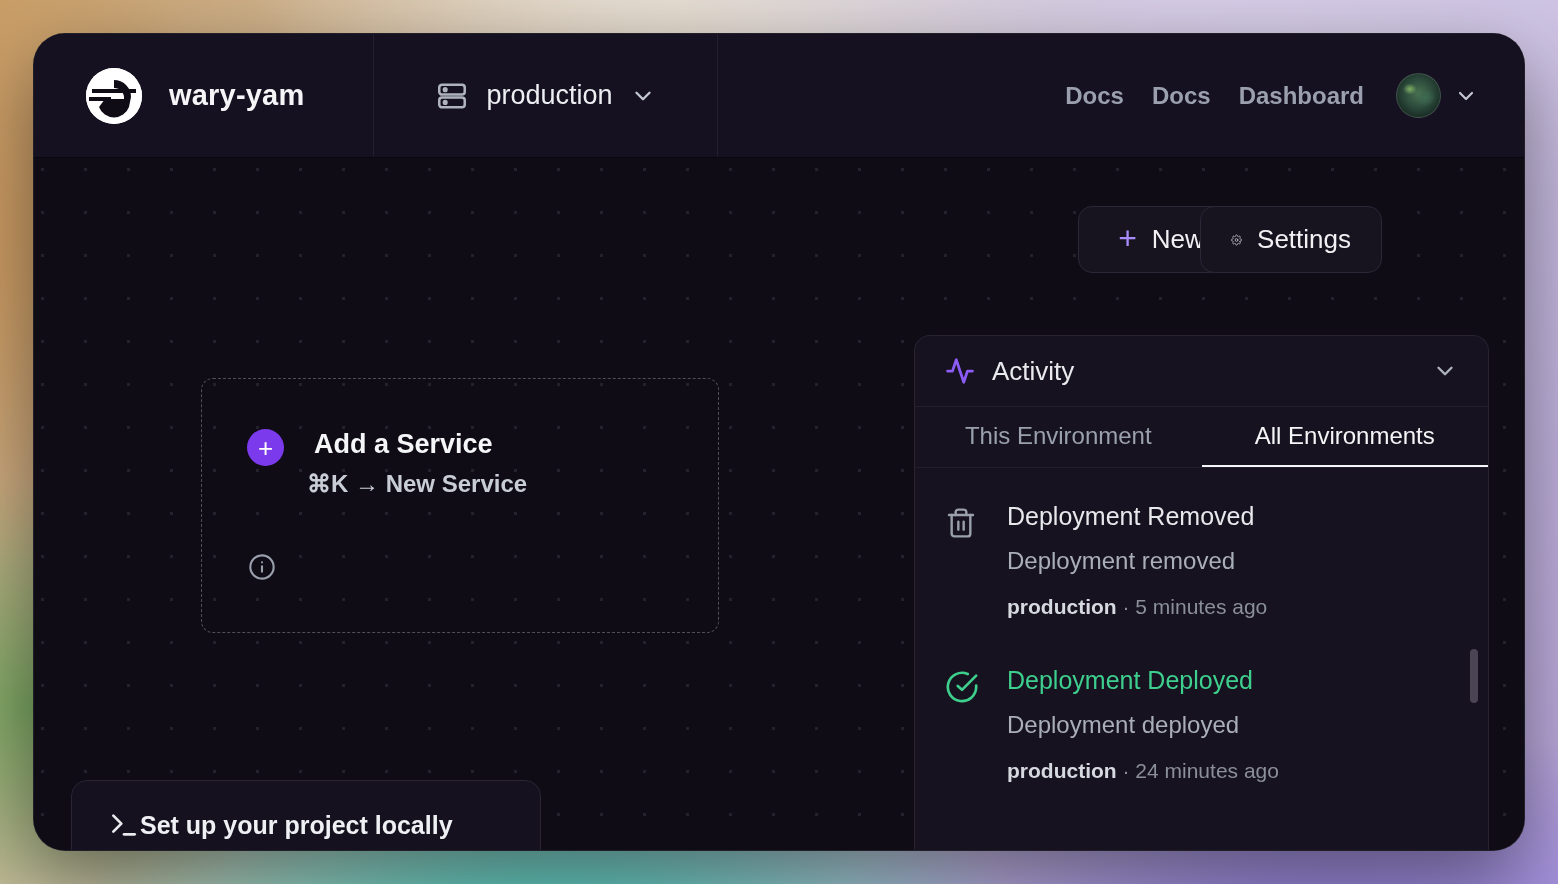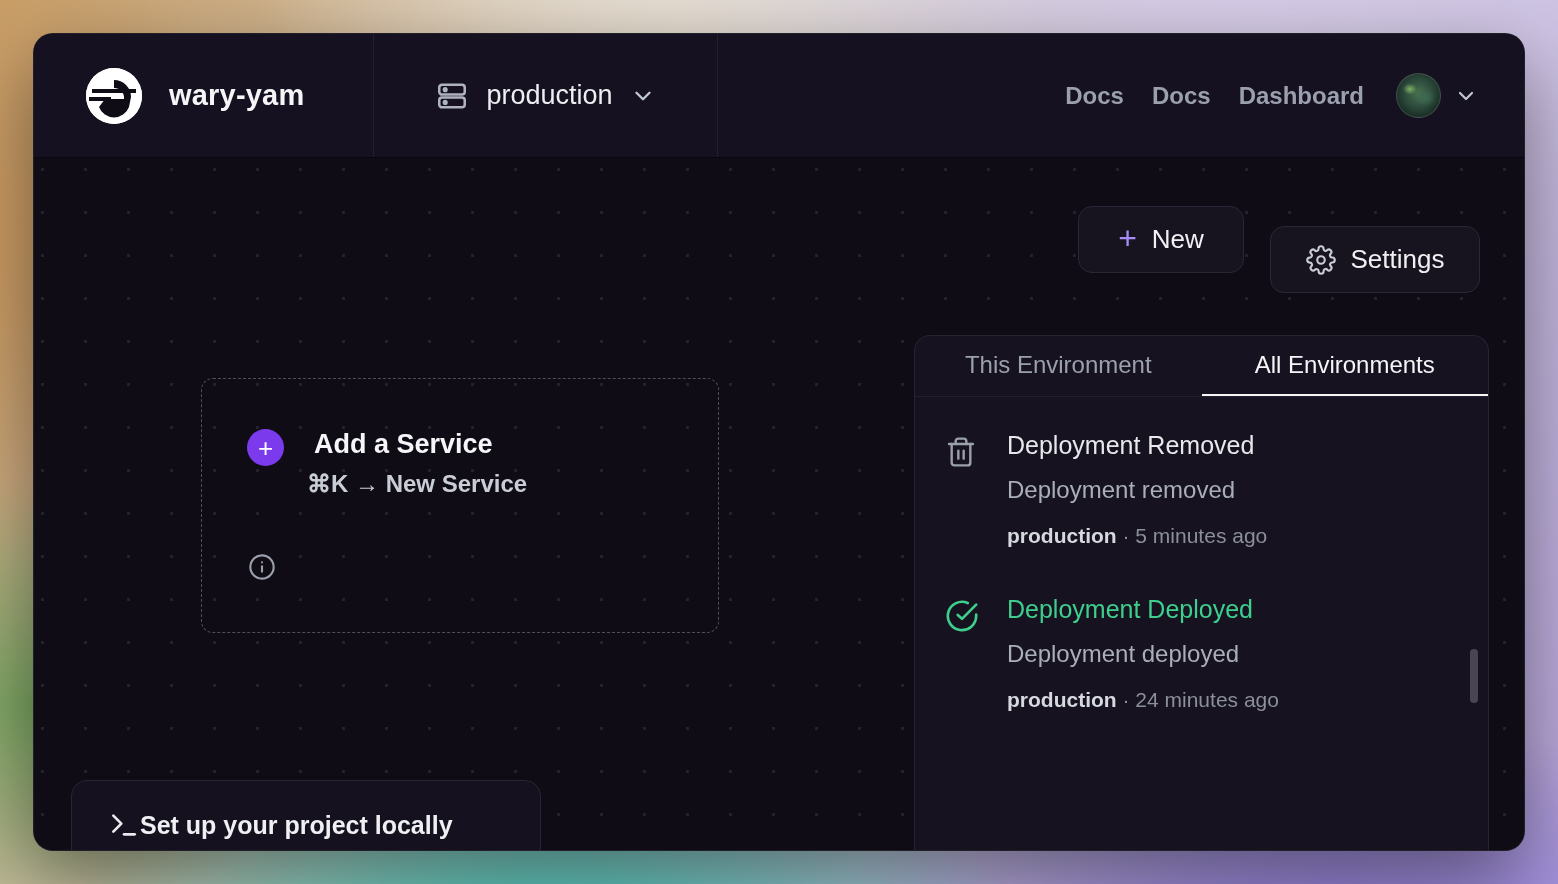--- a/index.html
+++ b/index.html
@@ -11,21 +11,21 @@
       radial-gradient(900px 500px at 78% -5%, rgba(216,205,236,0.95), transparent 60%),
       radial-gradient(700px 420px at 42% -8%, rgba(238,232,224,0.95), transparent 60%),
       radial-gradient(700px 600px at -6% 28%, rgba(203,150,90,0.95), transparent 55%),
       radial-gradient(500px 420px at 2% 80%, rgba(110,165,90,0.85), transparent 55%),
       radial-gradient(900px 460px at 35% 110%, rgba(30,205,185,0.95), transparent 55%),
       radial-gradient(900px 480px at 84% 110%, rgba(128,108,218,0.9), transparent 55%),
       linear-gradient(120deg, #c9a06a, #d9d2c8 40%, #cdc4e0 70%, #b9a6dd);
   }
   .window {
     position: absolute; left: 33px; top: 33px; width: 1492px; height: 818px;
-    background: #0f0c16; border-radius: 20px; overflow: hidden;
+    background: #0f0c16; border-radius: 32px; overflow: hidden;
     border: 1px solid rgba(255,255,255,0.08);
     box-shadow: 0 30px 80px rgba(0,0,0,0.45);
   }
   
   .navbar {
     position: absolute; top: 0; left: 0; right: 0; height: 124px;
     background: #151121; display: flex; align-items: stretch;
     border-bottom: 1px solid rgba(0,0,0,0.55);
   }
   .nav-sec { display: flex; align-items: center; }
@@ -51,21 +51,21 @@
     background-color: #0f0c16;
     background-image: radial-gradient(rgba(180,180,205,0.13) 1.6px, transparent 1.6px);
     background-size: 43px 43px; background-position: 30px 33px;
   }
   .btn {
     position: absolute; top: 48px; height: 67px; display: inline-flex; align-items: center;
     gap: 15px; padding: 0 30px; border-radius: 14px; border: 1px solid #2c2737;
     background: #17131f; color: #f1f1f4; font-size: 26px; font-weight: 500; cursor: pointer;
   }
   .btn-new { left: 1044px; width: 166px; justify-content: center; }
-  .btn-settings { left: 1236px; width: 210px; justify-content: center; margin-top: 20px; }
+  .btn-settings { left: 1166px; width: 182px; justify-content: center; }
   .plus-glyph { color: #a78bfa; font-size: 32px; font-weight: 400; line-height: 1; margin-top: -3px; }
   
   .add-box {
     position: absolute; left: 167px; top: 220px; width: 518px; height: 255px;
     border: 1px dashed rgba(255,255,255,0.28); border-radius: 12px;
   }
   .plus-circle {
     position: absolute; left: 45px; top: 50px; width: 37px; height: 37px; border-radius: 50%;
     background: #7c3aed; display: flex; align-items: center; justify-content: center;
     color: #ffffff; font-size: 26px; line-height: 1; font-weight: 400;
@@ -189,20 +189,31 @@
 
     <div class="setup-card">
       <svg width="32" height="32" viewBox="0 0 24 24" fill="none" stroke="#e8eaee" stroke-width="2" stroke-linecap="round" stroke-linejoin="round">
         <polyline points="4 17 10 11 4 5"></polyline>
         <line x1="12" y1="19" x2="20" y2="19"></line>
       </svg>
       <span class="setup-label">Set up your project locally</span>
     </div>
 
     <aside class="activity">
+      <div class="act-header">
+        <svg width="30" height="30" viewBox="0 0 24 24" fill="none" stroke="#8b5cf6" stroke-width="2.2" stroke-linecap="round" stroke-linejoin="round">
+          <polyline points="22 12 18 12 15 21 9 3 6 12 2 12"></polyline>
+        </svg>
+        <span class="act-title">Activity</span>
+        <span class="act-chevron">
+          <svg width="26" height="26" viewBox="0 0 24 24" fill="none" stroke="#aeb3bd" stroke-width="2.2" stroke-linecap="round" stroke-linejoin="round">
+            <polyline points="6 9 12 15 18 9"></polyline>
+          </svg>
+        </span>
+      </div>
 
       <div class="act-tabs">
         <div class="tab">This Environment</div>
         <div class="tab active">All Environments</div>
       </div>
 
       <div class="act-list">
 
         <div class="act-item">
           <div class="act-icon">

